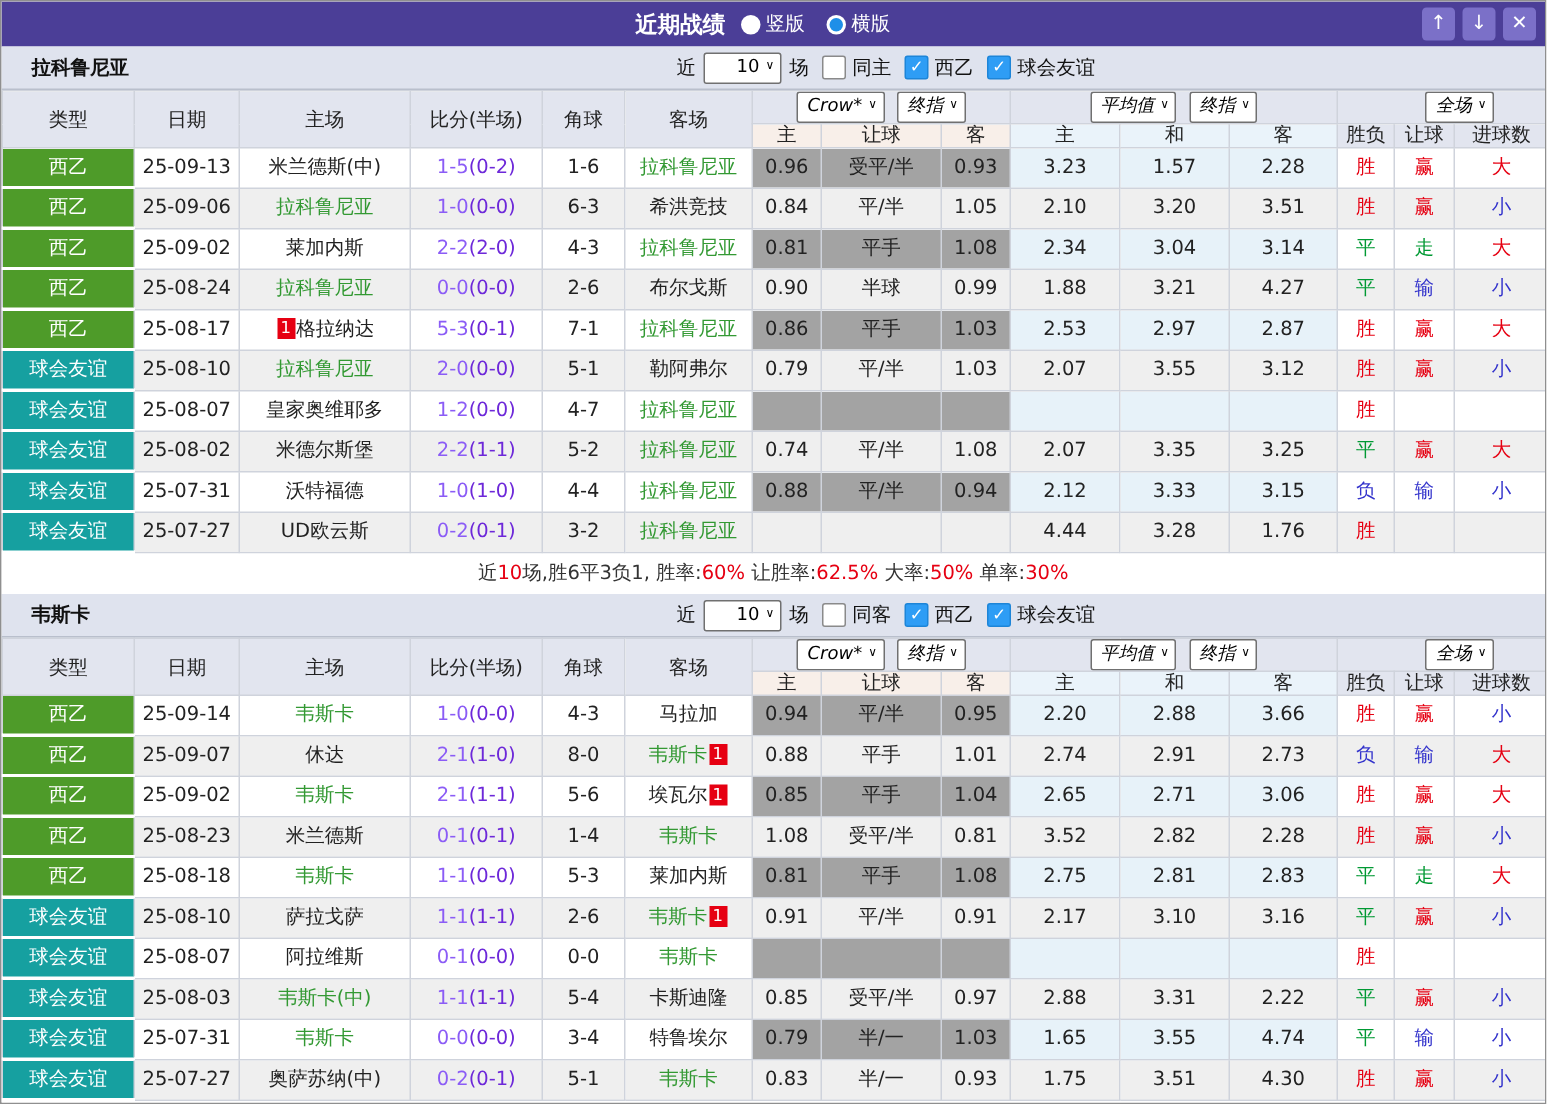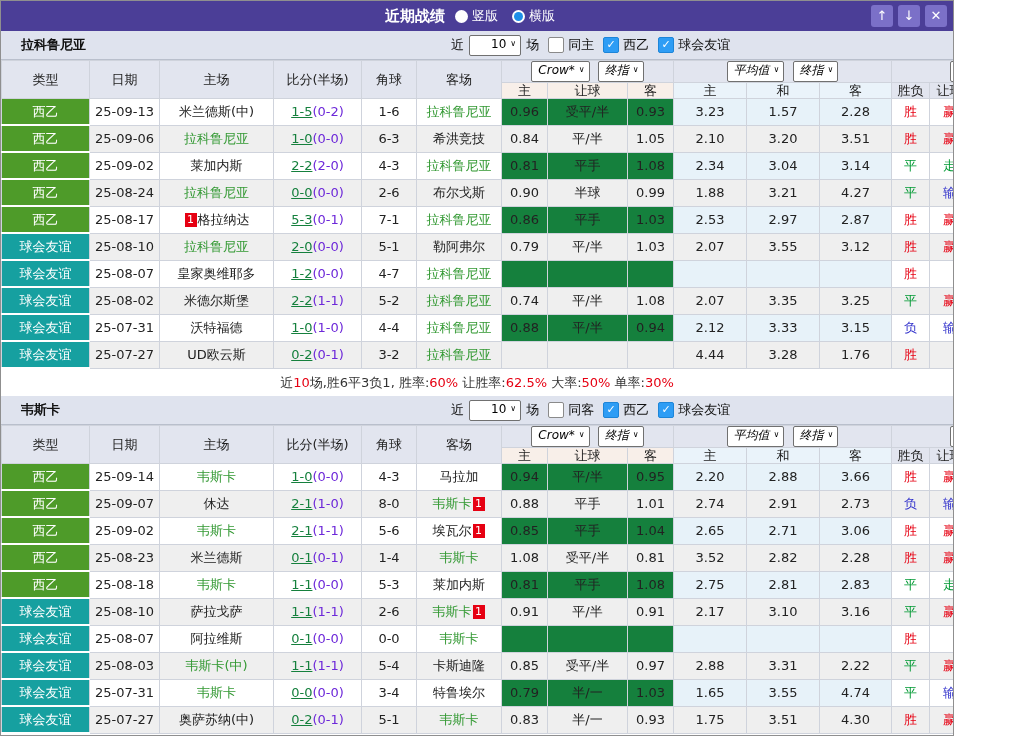--- a/index.html
+++ b/index.html
@@ -1,17 +1,17 @@
 <!DOCTYPE html>
 <html><head>
 <meta charset="utf-8">
 <style>
   html,body{margin:0;padding:0;background:#fff;}
   body{font-family:"DejaVu Sans","Liberation Sans",sans-serif;}
-  .widget{width:954px;height:736px;box-sizing:border-box;border:1px solid #8f8f8f;overflow:hidden;background:#fff;}
+  .widget{width:1031px;height:736px;box-sizing:border-box;border:1px solid #8f8f8f;overflow:hidden;background:#fff;}
   
   .titlebar{height:30px;background:#4b3e97;position:relative;display:flex;align-items:center;justify-content:center;}
   .titlebar .title{color:#fff;font-size:15px;font-weight:bold;margin-right:10px;}
   .radio-group{display:flex;align-items:center;color:#fff;font-size:13px;}
   .radio-wrap{display:flex;align-items:center;margin-right:14px;cursor:default;}
   .radio{width:13px;height:13px;border-radius:50%;background:#fff;display:inline-block;margin-right:4px;position:relative;}
   .radio.on::after{content:"";position:absolute;left:2px;top:2px;right:2px;bottom:2px;background:#1e8fe8;border-radius:50%;}
   .tb-buttons{position:absolute;right:6px;top:4px;display:flex;}
   .tbtn{width:22px;height:22px;background:#7b70c8;border-radius:3px;color:#fff;font-size:13px;line-height:22px;text-align:center;margin-left:5px;cursor:pointer;}
   
@@ -32,27 +32,27 @@
   thead th{background:#e2e5ef;color:#222;}
   .hrow1 th{height:20px;}
   .hrow2 th{height:15px;line-height:15px;font-size:13px;}
   .hrow2 th.subcrow{background:#f8efe9;}
   .hrow2 th.subavg{background:#eaf3fa;}
   th.grp{text-align:center;}
   th.grp .sel{margin:0 2px;font-style:italic;}
   th.grp-right{text-align:right;padding-right:34px;}
   tbody td{height:25px;line-height:25px;background:#fff;}
   tbody tr:nth-child(even) td{background:#efefef;}
-  tbody td.crow{background:#15803d;}
+  tbody td.crow{background:#a3a3a3;}
   tbody td.avg{background:#e7f2f9;}
   td.type{color:#fff;border-bottom:2px solid #fff;}
   td.type.lg-green{background:#4e9b29;}
   td.type.lg-teal{background:#16a0a0;}
   .focus{color:#339933;}
-  .ft{color:#15803d;text-decoration:underline;}
+  .ft{color:#8b5cf6;}
   .ht{color:#6d28d9;}
   .t-red{color:#e60012;}
   .t-green{color:#009933;}
   .t-blue{color:#3333cc;}
   .badge{display:inline-block;background:#e60012;color:#fff;font-size:11px;width:12px;height:14px;line-height:14px;margin:0 1px;vertical-align:1px;text-align:center;}
   
   .summary{height:27px;line-height:27px;text-align:center;background:#fff;font-size:13px;color:#333;}
   .summary .hl{color:#e60012;}
 </style>
 </head>

